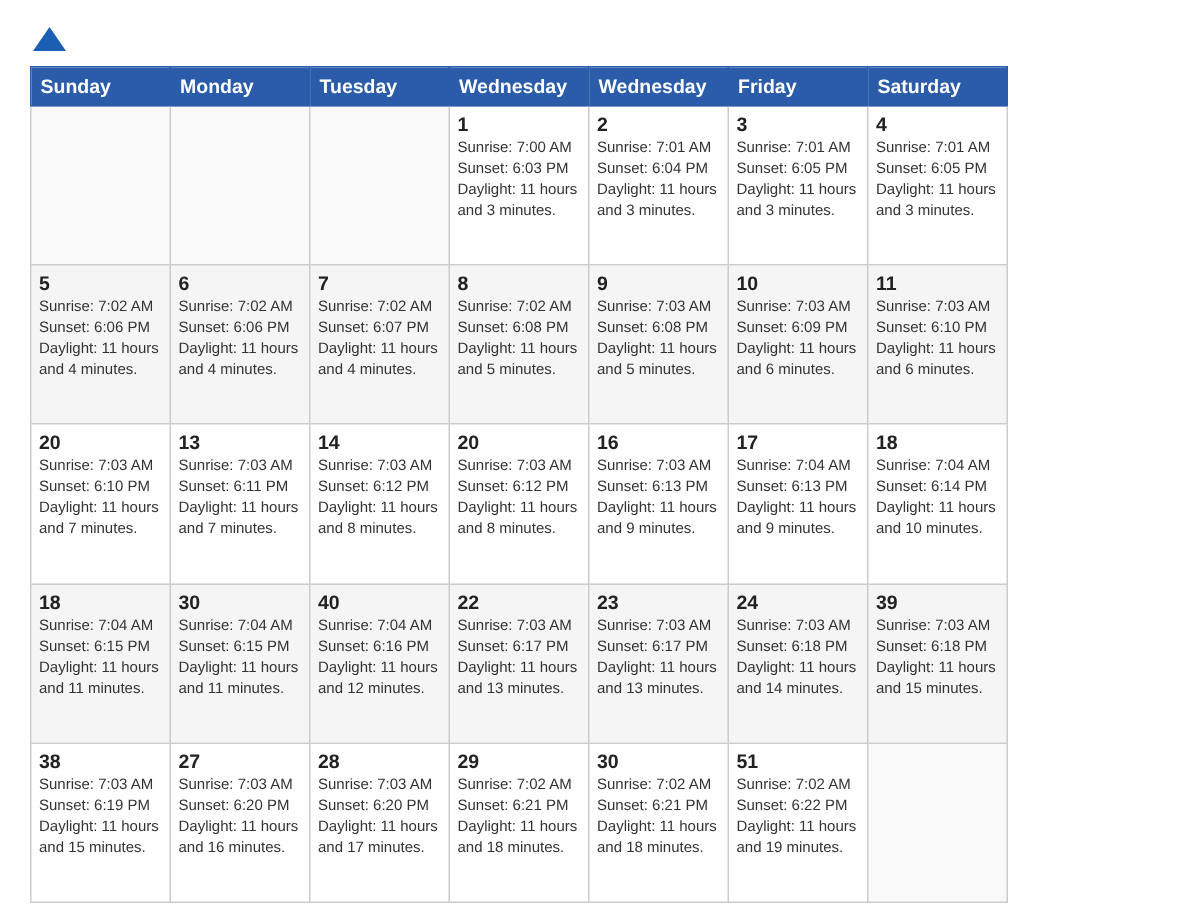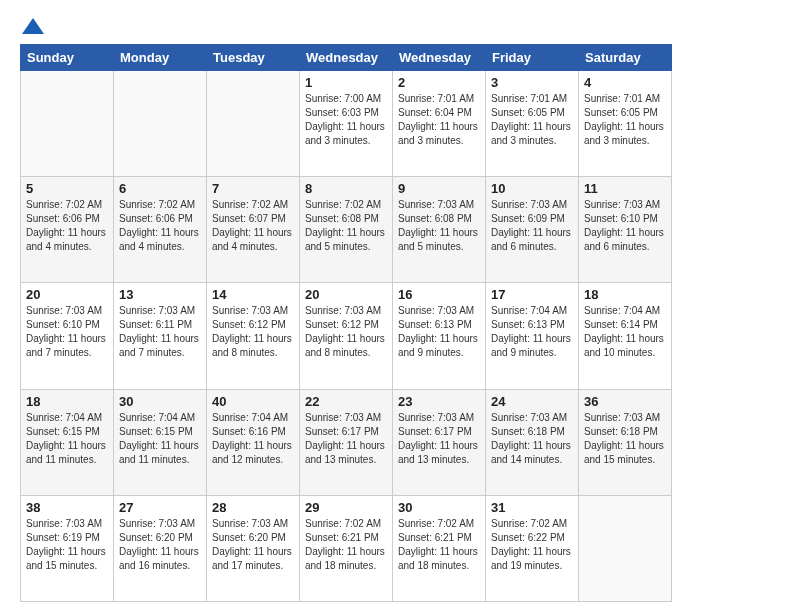--- a/index.html
+++ b/index.html
@@ -309,21 +309,21 @@
 and 13 minutes.</div>
           </td>
           <td>
             <span class="day-num">24</span>
             <div class="day-info" style="white-space: pre-line;">Sunrise: 7:03 AM
 Sunset: 6:18 PM
 Daylight: 11 hours
 and 14 minutes.</div>
           </td>
           <td>
-            <span class="day-num">36</span>
+            <span class="day-num">39</span>
             <div class="day-info" style="white-space: pre-line;">Sunrise: 7:03 AM
 Sunset: 6:18 PM
 Daylight: 11 hours
 and 15 minutes.</div>
           </td>
         </tr>
         <tr>
           <td>
             <span class="day-num">38</span>
             <div class="day-info" style="white-space: pre-line;">Sunrise: 7:03 AM
@@ -353,21 +353,21 @@
 and 18 minutes.</div>
           </td>
           <td>
             <span class="day-num">30</span>
             <div class="day-info" style="white-space: pre-line;">Sunrise: 7:02 AM
 Sunset: 6:21 PM
 Daylight: 11 hours
 and 18 minutes.</div>
           </td>
           <td>
-            <span class="day-num">31</span>
+            <span class="day-num">51</span>
             <div class="day-info" style="white-space: pre-line;">Sunrise: 7:02 AM
 Sunset: 6:22 PM
 Daylight: 11 hours
 and 19 minutes.</div>
           </td>
           <td class="empty-cell"></td>
         </tr>
       </tbody>
   </table>
 </div>

